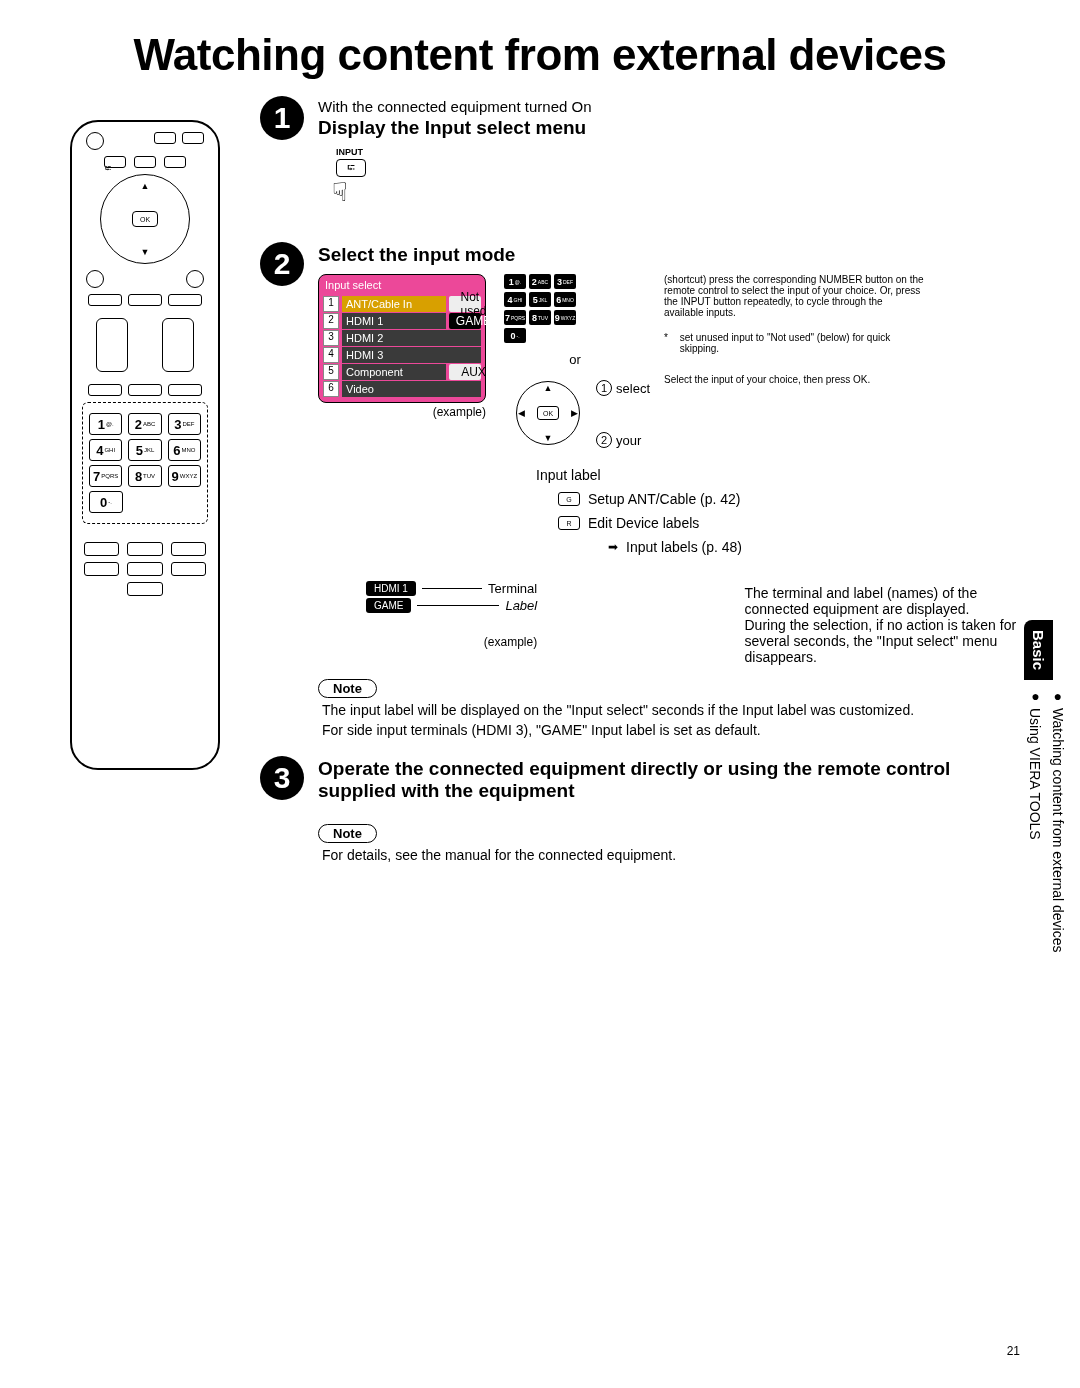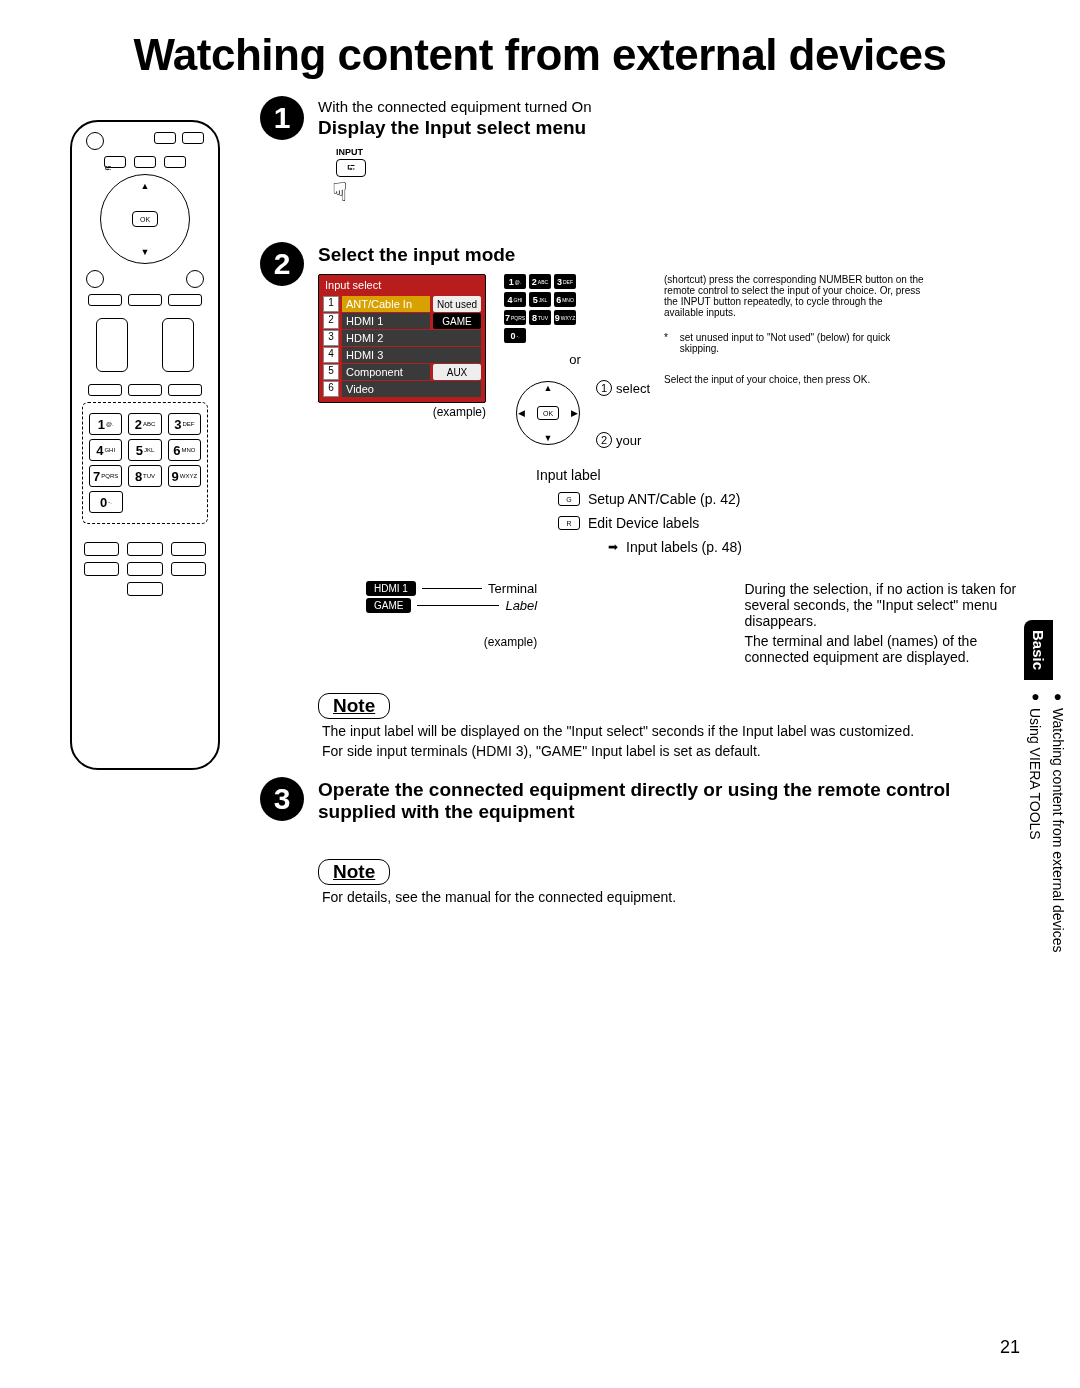--- a/index.html
+++ b/index.html
@@ -85,29 +85,29 @@
     display:flex; flex-direction:column; align-items:flex-start; gap:2px; margin-top:4px; margin-left:18px;
   }
   .input-label { font-size:9px; font-weight:bold;}
   .input-key {
     width:30px; height:18px; border:1.5px solid #000; border-radius:4px; display:flex; align-items:center; justify-content:center; font-size:10px;
   }
   .hand { font-size:26px; margin-top:-2px; margin-left:-4px;}
 
   
   .dlg {
-    width:168px; background:#b91c1c; border:1px solid #000; color:#fff; font-size:11px;
-    border-radius:2px; padding-bottom:4px;
+    width:168px; background:#ec4899; border:1px solid #000; color:#fff; font-size:11px;
+    border-radius:8px; padding-bottom:4px;
   }
   .dlg-title { padding:4px 6px; font-size:11px;}
   .dlg-row { display:flex; height:16px; margin:1px 4px; }
   .dlg-num { width:16px; background:#fff; color:#000; border:1px solid #888; font-size:10px; text-align:center; margin-right:3px;}
   .dlg-name { flex:1; background:#3a3a3a; padding:0 4px; display:flex; align-items:center;}
   .dlg-name.sel { background:#d8a000;}
-  .dlg-tag { width:48px; background:#000; color:#fff; font-size:10px; display:flex; align-items:center; justify-content:center; margin-left:3px; border-radius:2px;}
+  .dlg-tag { width:32px; background:#000; color:#fff; font-size:12px; display:flex; align-items:center; justify-content:center; margin-left:3px; border-radius:2px;padding-left:17px;}
   .dlg-tag.white { background:#eee; color:#000;}
   .example { font-size:12px; text-align:right; margin-top:2px;}
 
   .step2grid {
     display:flex; gap:14px; align-items:flex-start;
   }
   .numpad-mini {
     display:inline-block; margin-left:4px;
   }
   .numpad-mini .mrow { display:flex; gap:3px; margin-bottom:3px;}
@@ -145,36 +145,36 @@
   .arrowr { font-size:12px; margin-left:22px;}
 
   .terminal-block {
     display:flex; gap:20px; align-items:flex-start; margin-left:48px;
   }
   .terminal-graphic { position:relative; width:174px;}
   .term-pill { background:#000; color:#fff; border-radius:3px; font-size:10px; padding:2px 8px; display:inline-block;}
   .term-right { font-size:14px; width:280px;}
 
   .note-badge {
-    display:inline-block; border:1.5px solid #000; border-radius:11px; padding:1px 14px; font-size:19px; font-weight:bold; margin-top:28px;text-decoration:underline;
+    display:inline-block; border:1.5px solid #000; border-radius:11px; padding:1px 14px; font-size:13px; font-weight:bold; margin-top:14px;
   }
   .note-text { font-size:14px; margin-top:4px; margin-left:4px;}
 
   
   .side-tab {
     position:absolute; right:0; top:620px; width:56px; height:560px;
     font-size:15px;
   }
   .side-basic {
     background:#000; color:#fff; writing-mode:vertical-rl; padding:10px 6px; font-weight:bold; border-radius:8px 0 0 0;
     text-align:center;
   }
   .side-list { writing-mode:vertical-rl; padding:8px 0; font-size:14px; line-height:1.6;}
   .side-list .dot::before { content:"● "; }
-  .page-num { position:absolute; bottom:30px; right:60px; font-size:18px;}
+  .page-num { position:absolute; bottom:30px; right:60px; font-size:12px;}
 </style>
 </head>
 <body>
 
 <div class="page-title">Watching content from external devices</div>
 
 <div class="content">
 
   <div class="remote">
     <div class="powerrow">
@@ -421,22 +421,22 @@
           </div>
           <div style="display:flex; align-items:center; gap:4px; margin-top:2px;">
             <span class="term-pill">GAME</span>
             <span style="flex:1; border-top:1px solid #000; margin:0 2px;"></span>
             <span style="font-size:13px;font-style:italic;">Label</span>
           </div>
           <div class="example" style="text-align:right; margin-top:22px;">(example)</div>
         </div>
         <div style="width:170px;"></div>
         <div class="term-right">
+          <div style="margin-top:4px;">The terminal and label (names) of the connected equipment are displayed.</div>
           <div>During the selection, if no action is taken for several seconds, the "Input select" menu disappears.</div>
-          <div style="margin-top:4px;">The terminal and label (names) of the connected equipment are displayed.</div>
         </div>
       </div>
 
       <div class="note-badge">Note</div>
       <div class="note-text">The input label will be displayed on the "Input select" seconds if the Input label was customized.</div>
       <div class="note-text">For side input terminals (HDMI 3), "GAME" Input label is set as default.</div>
     </div>
   </div>
 
   <div class="step" style="margin-top:18px;">

